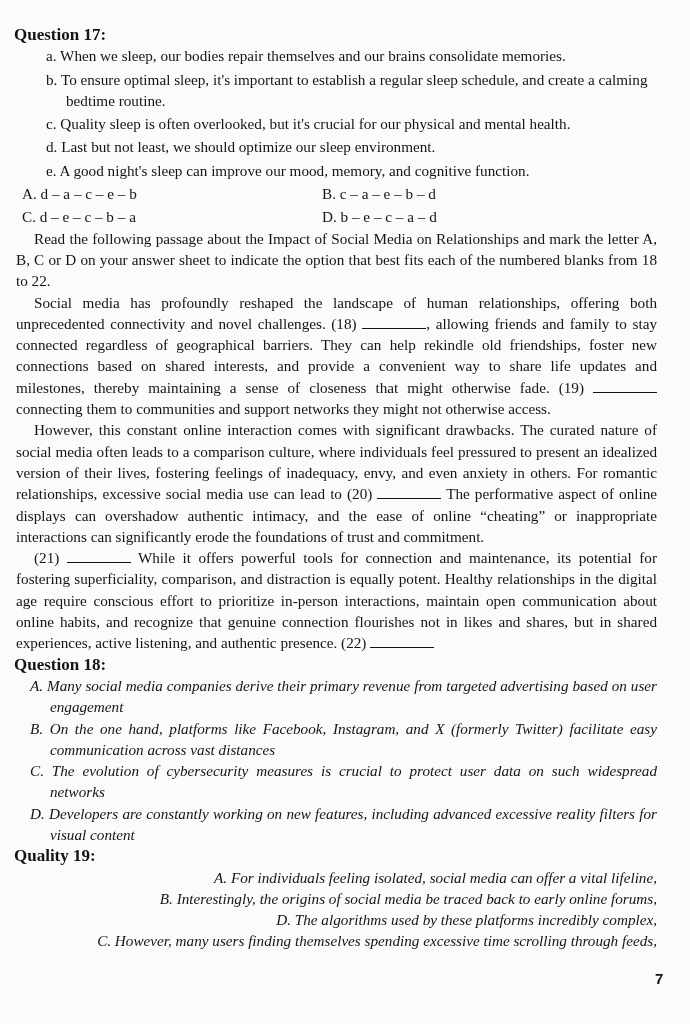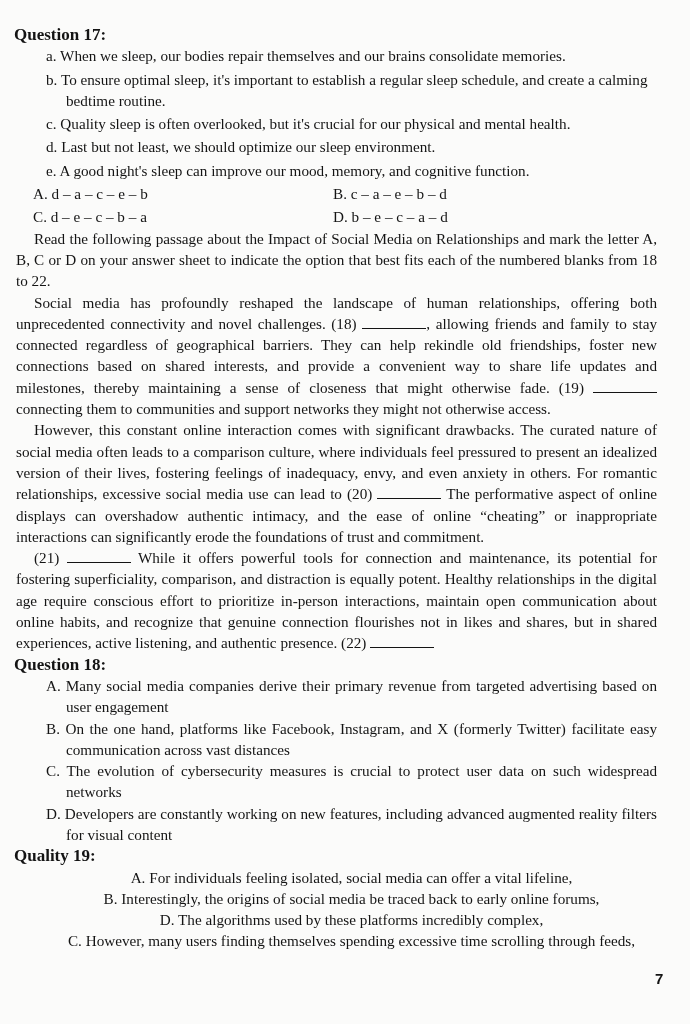--- a/index.html
+++ b/index.html
@@ -4,26 +4,26 @@
   <style>
     html, body { margin: 0; padding: 0; }
     body {
       width: 690px; height: 1024px; background: #fbfbfa; color: #141414;
       font-family: "Liberation Serif", serif; font-size: 15.2px; line-height: 21.3px;
       position: relative; overflow: hidden;
     }
     .page { position: absolute; left: 16px; top: 24px; width: 641px; }
     .qhead { font-weight: bold; font-size: 17px; margin-left: -2px; }
     .item { padding-left: 36px; text-indent: -20px; margin-left: 14px; text-align: left; }
-    .item-row { display: flex; margin-left: 17px; }
+    .item-row { display: flex; margin-left: 6px; }
     .item-row span { flex: 0 0 300px; }
     .instr { text-align: justify; text-indent: 18px; }
     .para { text-align: justify; text-indent: 18px; }
-    .opt { margin-left: 30px; padding-left: 20px; text-indent: -20px; text-align: justify; }
-    .opt.single { text-align: center; }
+    .opt { margin-left: 14px; padding-left: 20px; text-indent: -20px; text-align: justify; font-style: italic; }
+    .opt.single { text-align: right; }
     .blank { display: inline-block; width: 64px; border-bottom: 1px solid #141414; height: 13px; text-indent: 0; }
     .pagenum { position: absolute; left: 655px; top: 968px; font-family: "Liberation Sans", sans-serif; font-weight: bold; font-size: 15px; }
     .gap { height: 2px; }
   </style>
 </head>
 <body>
 
 <div class="page">
   <div class="qhead">Question 17:</div>
   <div class="item">a. When we sleep, our bodies repair themselves and our brains consolidate memories.</div>
@@ -51,21 +51,21 @@
   <div class="para"><span>Social media has profoundly reshaped the landscape of human relationships, offering both unprecedented connectivity and novel challenges. (18) </span><span class="blank"></span><span>, allowing friends and family to stay connected regardless of geographical barriers. They can help rekindle old friendships, foster new connections based on shared interests, and provide a convenient way to share life updates and milestones, thereby maintaining a sense of closeness that might otherwise fade. (19) </span><span class="blank"></span><span> connecting them to communities and support networks they might not otherwise access.</span></div>
 
   <div class="para"><span>However, this constant online interaction comes with significant drawbacks. The curated nature of social media often leads to a comparison culture, where individuals feel pressured to present an idealized version of their lives, fostering feelings of inadequacy, envy, and even anxiety in others. For romantic relationships, excessive social media use can lead to (20) </span><span class="blank"></span><span> The performative aspect of online displays can overshadow authentic intimacy, and the ease of online “cheating” or inappropriate interactions can significantly erode the foundations of trust and commitment.</span></div>
 
   <div class="para"><span>(21) </span><span class="blank"></span><span> While it offers powerful tools for connection and maintenance, its potential for fostering superficiality, comparison, and distraction is equally potent. Healthy relationships in the digital age require conscious effort to prioritize in-person interactions, maintain open communication about online habits, and recognize that genuine connection flourishes not in likes and shares, but in shared experiences, active listening, and authentic presence. (22) </span><span class="blank"></span></div>
 
   <div class="qhead">Question 18:</div>
   <div class="opt">A. Many social media companies derive their primary revenue from targeted advertising based on user engagement</div>
   <div class="opt">B. On the one hand, platforms like Facebook, Instagram, and X (formerly Twitter) facilitate easy communication across vast distances</div>
   <div class="opt">C. The evolution of cybersecurity measures is crucial to protect user data on such widespread networks</div>
-  <div class="opt">D. Developers are constantly working on new features, including advanced augmented reality filters for visual content</div>
+  <div class="opt">D. Developers are constantly working on new features, including advanced excessive reality filters for visual content</div>
 
   <div class="qhead">Quality 19:</div>
   <div class="opt single">A. For individuals feeling isolated, social media can offer a vital lifeline,</div>
   <div class="opt single">B. Interestingly, the origins of social media be traced back to early online forums,</div>
   <div class="opt single">D. The algorithms used by these platforms incredibly complex,</div>
   <div class="opt single">C. However, many users finding themselves spending excessive time scrolling through feeds,</div>
 </div>
 
 <div class="pagenum">7</div>
 

